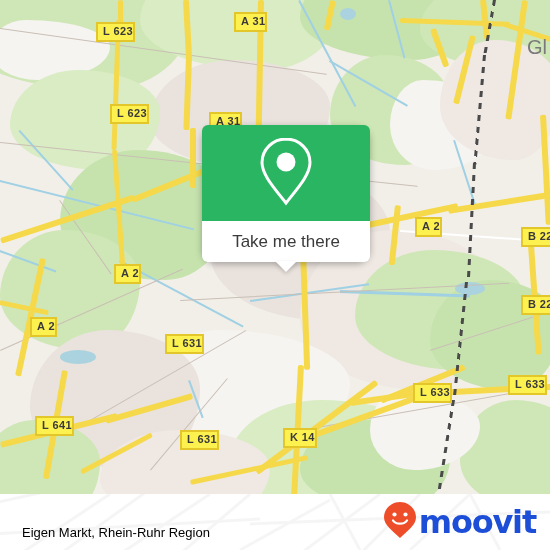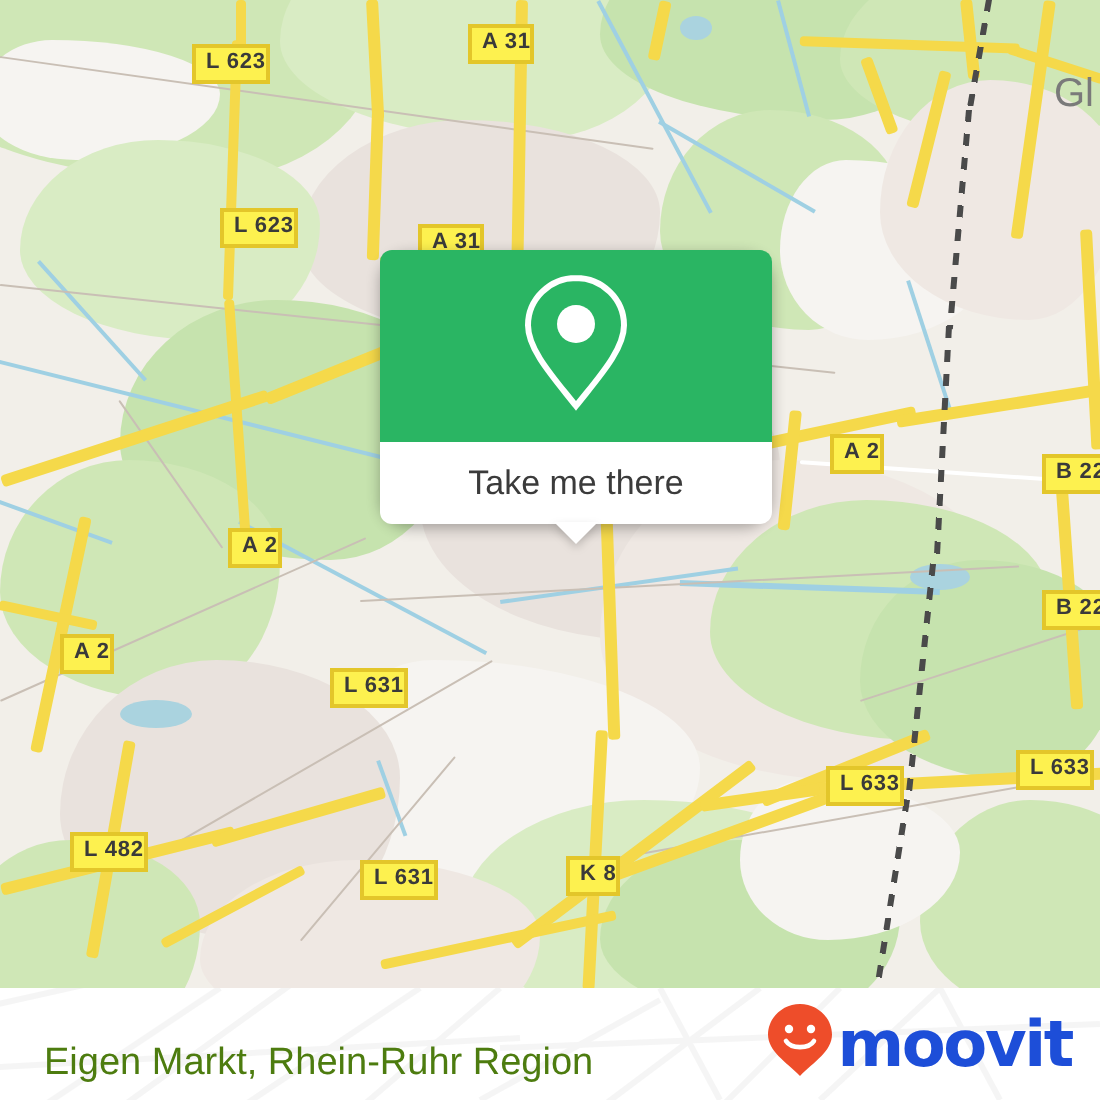--- a/index.html
+++ b/index.html
@@ -46,21 +46,21 @@
 
   
   #attrib{
     position:absolute;left:0;bottom:0;height:20px;line-height:20px;
     background:rgba(255,255,255,.78);
     color:#2f2f2f;font-size:12.5px;padding:0 8px 0 9px;white-space:nowrap;
   }
 
   
   #card{
-    position:absolute;left:190px;top:125px;width:196px;
+    position:absolute;left:202px;top:125px;width:168px;
     border-radius:14px;
     box-shadow:0 2px 7px rgba(0,0,0,.30);
     overflow:visible;
   }
   #card-top{
     background:#2ab563;border-radius:6px 6px 0 0;
     height:96px;display:flex;align-items:center;justify-content:center;
   }
   #card-bottom{
     background:#ffffff;border-radius:0 0 6px 6px;height:41px;
@@ -80,21 +80,21 @@
   #footer{
     position:absolute;left:0;top:494px;width:550px;height:56px;
     background:#ffffff;overflow:hidden;
   }
   #footer-watermark{position:absolute;left:0;top:0;width:550px;height:56px;opacity:.5;}
   #footer-inner{
     position:relative;width:550px;height:56px;
     display:flex;align-items:center;justify-content:space-between;
     padding:0 14px 0 22px;box-sizing:border-box;
   }
-  #footer-title{color:#4d7c0f;font-size:19px;white-space:nowrap;margin-top:20px;}
+  #footer-title{color:#000000;font-size:13px;white-space:nowrap;margin-top:20px;}
   #logo{display:flex;align-items:center;gap:2px;}
   #logo-word{color:#1d4ed8;font-size:32px;font-weight:bold;letter-spacing:-1.2px;line-height:34px;
     font-family:"DejaVu Sans",sans-serif;}
 </style>
 </head>
 <body>
 
 <div id="root">
 
   <div id="map">
@@ -228,23 +228,23 @@
         <div class="shield" style="left: 209px; top: 112px;">A 31</div>
         <div class="shield" style="left: 352px; top: 150px;">3</div>
         <div class="shield" style="left: 415px; top: 217px;">A 2</div>
         <div class="shield" style="left: 521px; top: 227px;">B 224</div>
         <div class="shield" style="left: 114px; top: 264px;">A 2</div>
         <div class="shield" style="left: 521px; top: 295px;">B 224</div>
         <div class="shield" style="left: 30px; top: 317px;">A 2</div>
         <div class="shield" style="left: 165px; top: 334px;">L 631</div>
         <div class="shield" style="left: 413px; top: 383px;">L 633</div>
         <div class="shield" style="left: 508px; top: 375px;">L 633</div>
-        <div class="shield" style="left: 35px; top: 416px;">L 482</div>
+        <div class="shield" style="left: 35px; top: 416px;">L 641</div>
         <div class="shield" style="left: 180px; top: 430px;">L 631</div>
-        <div class="shield" style="left: 283px; top: 428px;">K 8</div>
+        <div class="shield" style="left: 283px; top: 428px;">K 14</div>
       </div>
 
   </div>
 
   <div id="card">
     <div id="card-top">
       <span>
         <svg width="62" height="74" viewBox="0 0 62 74" fill="none" aria-hidden="true">
           <path d="M31 5 C17.8 5 7 15.6 7 28.6 C7 41 20 55 31 69 C42 55 55 41 55 28.6 C55 15.6 44.2 5 31 5 Z" stroke="#ffffff" stroke-width="3" fill="none"></path>
           <circle cx="31" cy="28" r="9.5" fill="#ffffff"></circle>

